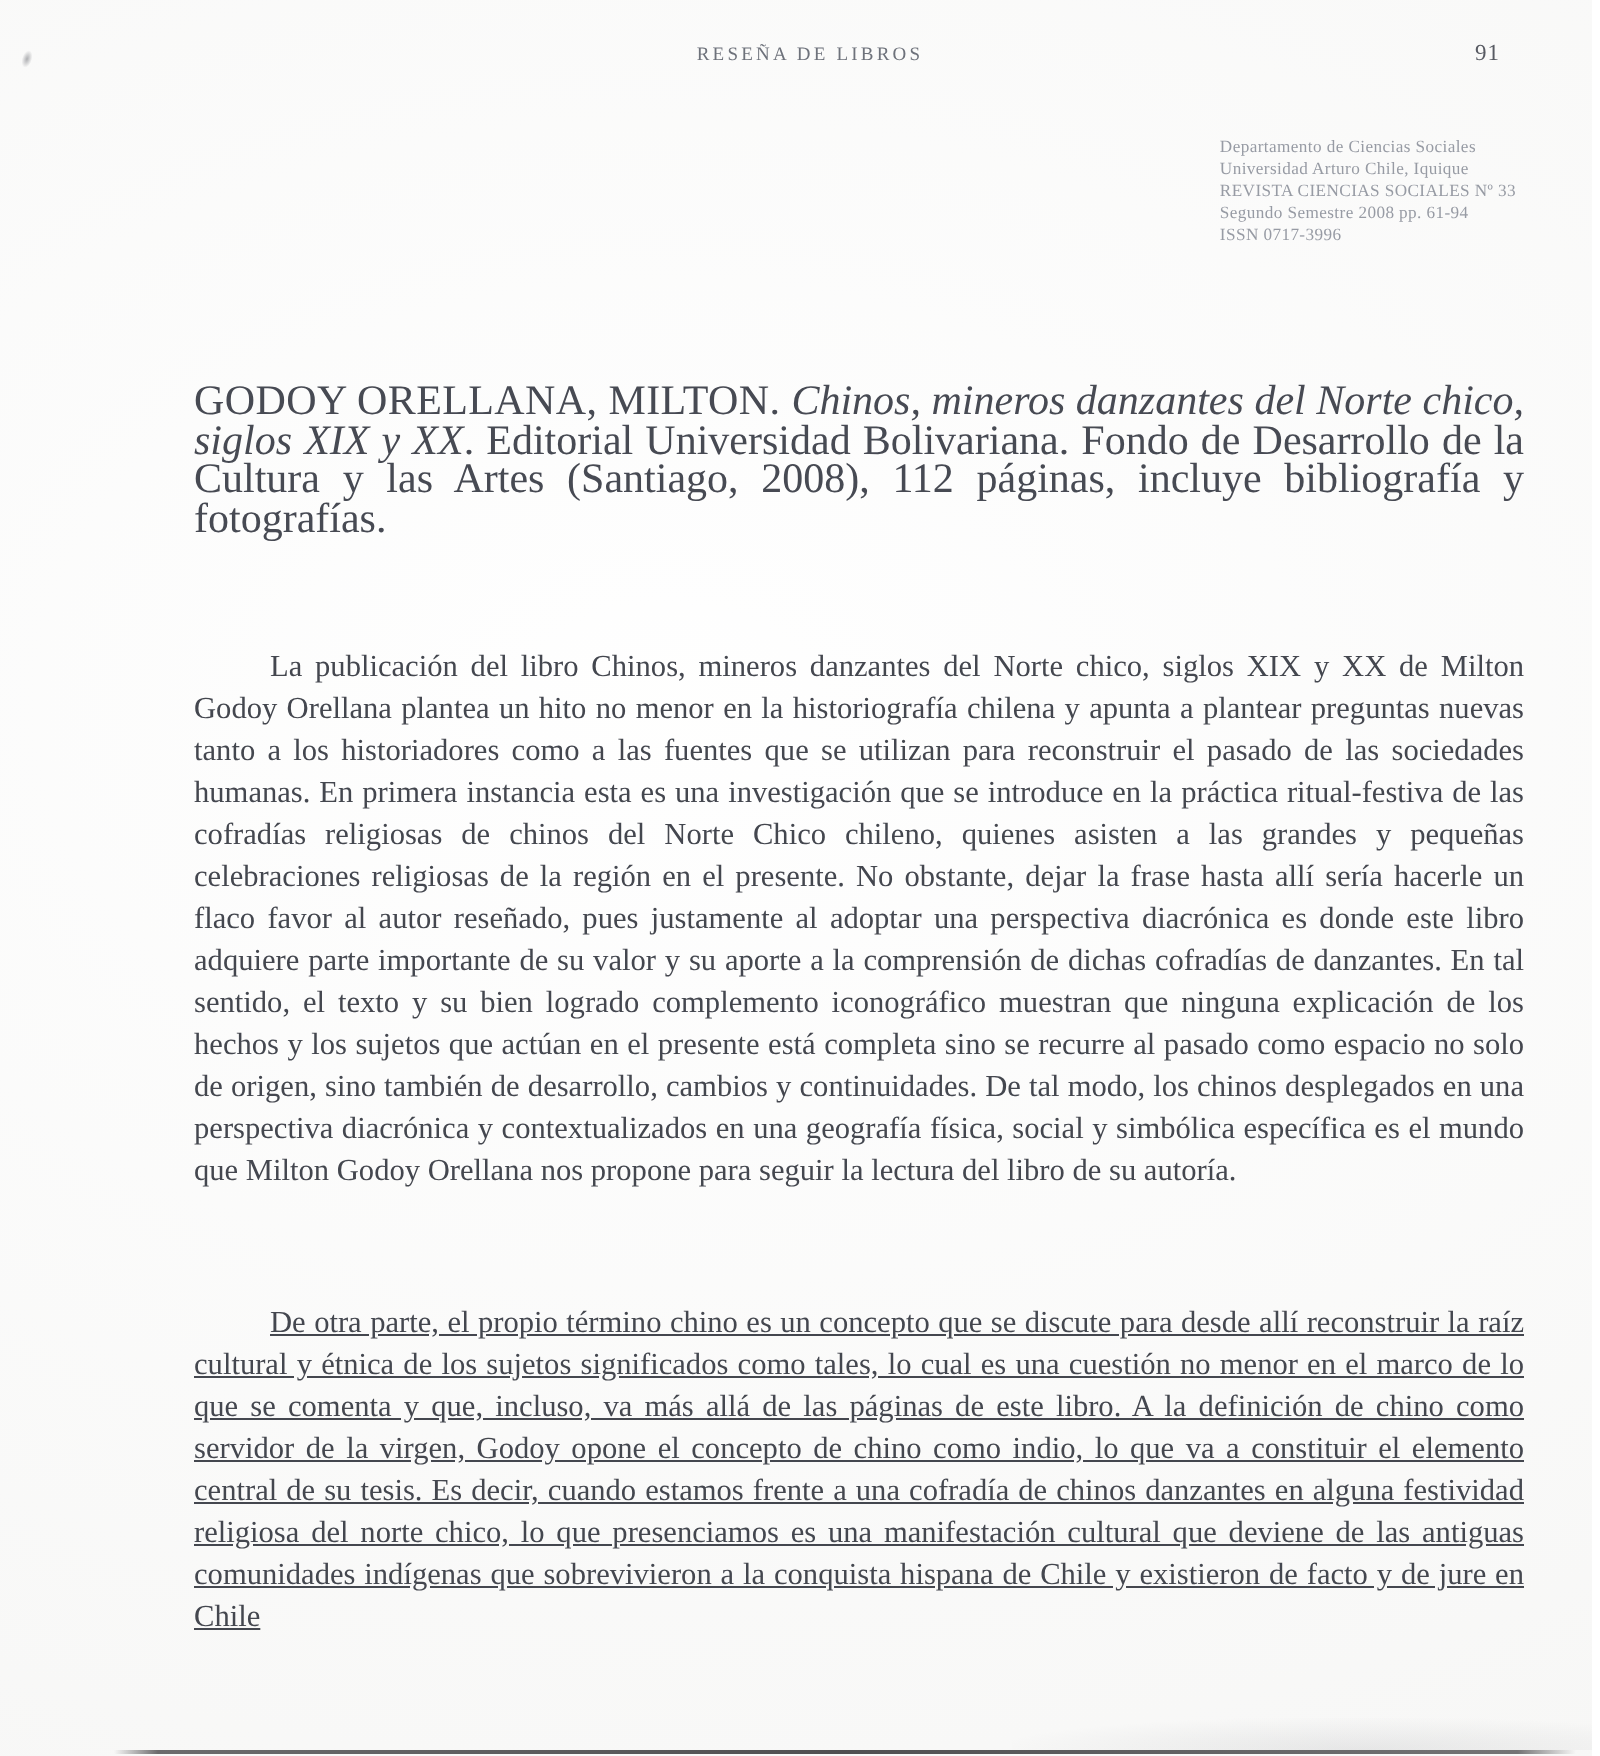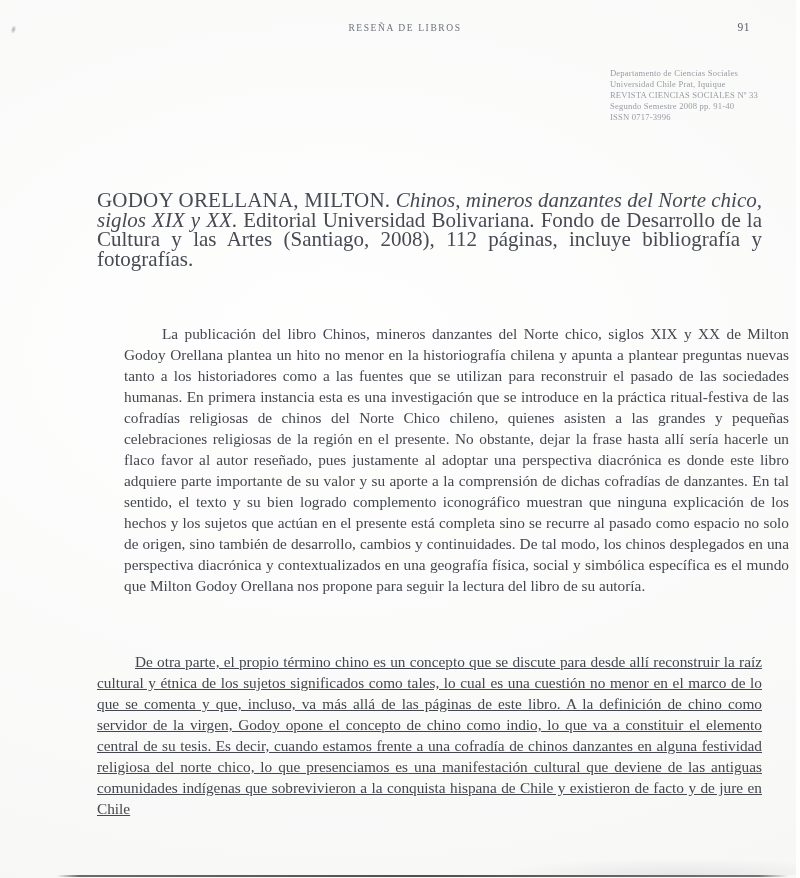--- a/index.html
+++ b/index.html
@@ -53,21 +53,21 @@
   .citation .book-title { font-style: italic; }
 
   
   .body-para {
     position: absolute; left: 97px; width: 665px;
     font-size: 15.3px; line-height: 21px;
     color: #44474f;
     text-align: justify;
     text-indent: 38px;
   }
-  .para-1 { top: 323px; margin-left: 27px; }
+  .para-1 { top: 323px; }
   .para-2 { top: 651px; text-decoration: underline; }
 
   
   .speck-top-left {
     position: absolute; top: 25px; left: 11px;
     width: 5px; height: 9px;
     background: radial-gradient(ellipse at center, rgba(110,112,118,0.55), rgba(110,112,118,0) 70%);
     transform: rotate(18deg);
   }
   .bottom-scan-line {
@@ -86,23 +86,23 @@
 </head>
 <body>
 
 <div class="sheet">
 
   <div class="running-title ink">RESEÑA DE LIBROS</div>
   <div class="page-number ink">91</div>
 
   <div class="journal-info ink">
     <div>Departamento de Ciencias Sociales</div>
-    <div>Universidad Chile Prat, Iquique</div>
+    <div>Universidad Arturo Chile, Iquique</div>
     <div>REVISTA CIENCIAS SOCIALES Nº 33</div>
-    <div>Segundo Semestre 2008 pp. 91-40</div>
+    <div>Segundo Semestre 2008 pp. 61-94</div>
     <div>ISSN 0717-3996</div>
   </div>
 
   <div class="citation ink"><span class="authors">GODOY ORELLANA, MILTON. </span><span class="book-title">Chinos, mineros danzantes del Norte chico, siglos XIX y XX</span><span>. Editorial Universidad Bolivariana. Fondo de Desarrollo de la Cultura y las Artes (Santiago, 2008), 112 páginas, incluye bibliografía y fotografías.</span></div>
 
   <div class="body-para para-1 ink">La publicación del libro Chinos, mineros danzantes del Norte chico, siglos XIX y XX de Milton Godoy Orellana plantea un hito no menor en la historiografía chilena y apunta a plantear preguntas nuevas tanto a los historiadores como a las fuentes que se utilizan para reconstruir el pasado de las sociedades humanas. En primera instancia esta es una investigación que se introduce en la práctica ritual-festiva de las cofradías religiosas de chinos del Norte Chico chileno, quienes asisten a las grandes y pequeñas celebraciones religiosas de la región en el presente. No obstante, dejar la frase hasta allí sería hacerle un flaco favor al autor reseñado, pues justamente al adoptar una perspectiva diacrónica es donde este libro adquiere parte importante de su valor y su aporte a la comprensión de dichas cofradías de danzantes. En tal sentido, el texto y su bien logrado complemento iconográfico muestran que ninguna explicación de los hechos y los sujetos que actúan en el presente está completa sino se recurre al pasado como espacio no solo de origen, sino también de desarrollo, cambios y continuidades. De tal modo, los chinos desplegados en una perspectiva diacrónica y contextualizados en una geografía física, social y simbólica específica es el mundo que Milton Godoy Orellana nos propone para seguir la lectura del libro de su autoría.</div>
 
   <div class="body-para para-2 ink">De otra parte, el propio término chino es un concepto que se discute para desde allí reconstruir la raíz cultural y étnica de los sujetos significados como tales, lo cual es una cuestión no menor en el marco de lo que se comenta y que, incluso, va más allá de las páginas de este libro. A la definición de chino como servidor de la virgen, Godoy opone el concepto de chino como indio, lo que va a constituir el elemento central de su tesis. Es decir, cuando estamos frente a una cofradía de chinos danzantes en alguna festividad religiosa del norte chico, lo que presenciamos es una manifestación cultural que deviene de las antiguas comunidades indígenas que sobrevivieron a la conquista hispana de Chile y existieron de facto y de jure en Chile</div>
 
   <div class="speck-top-left"></div>

